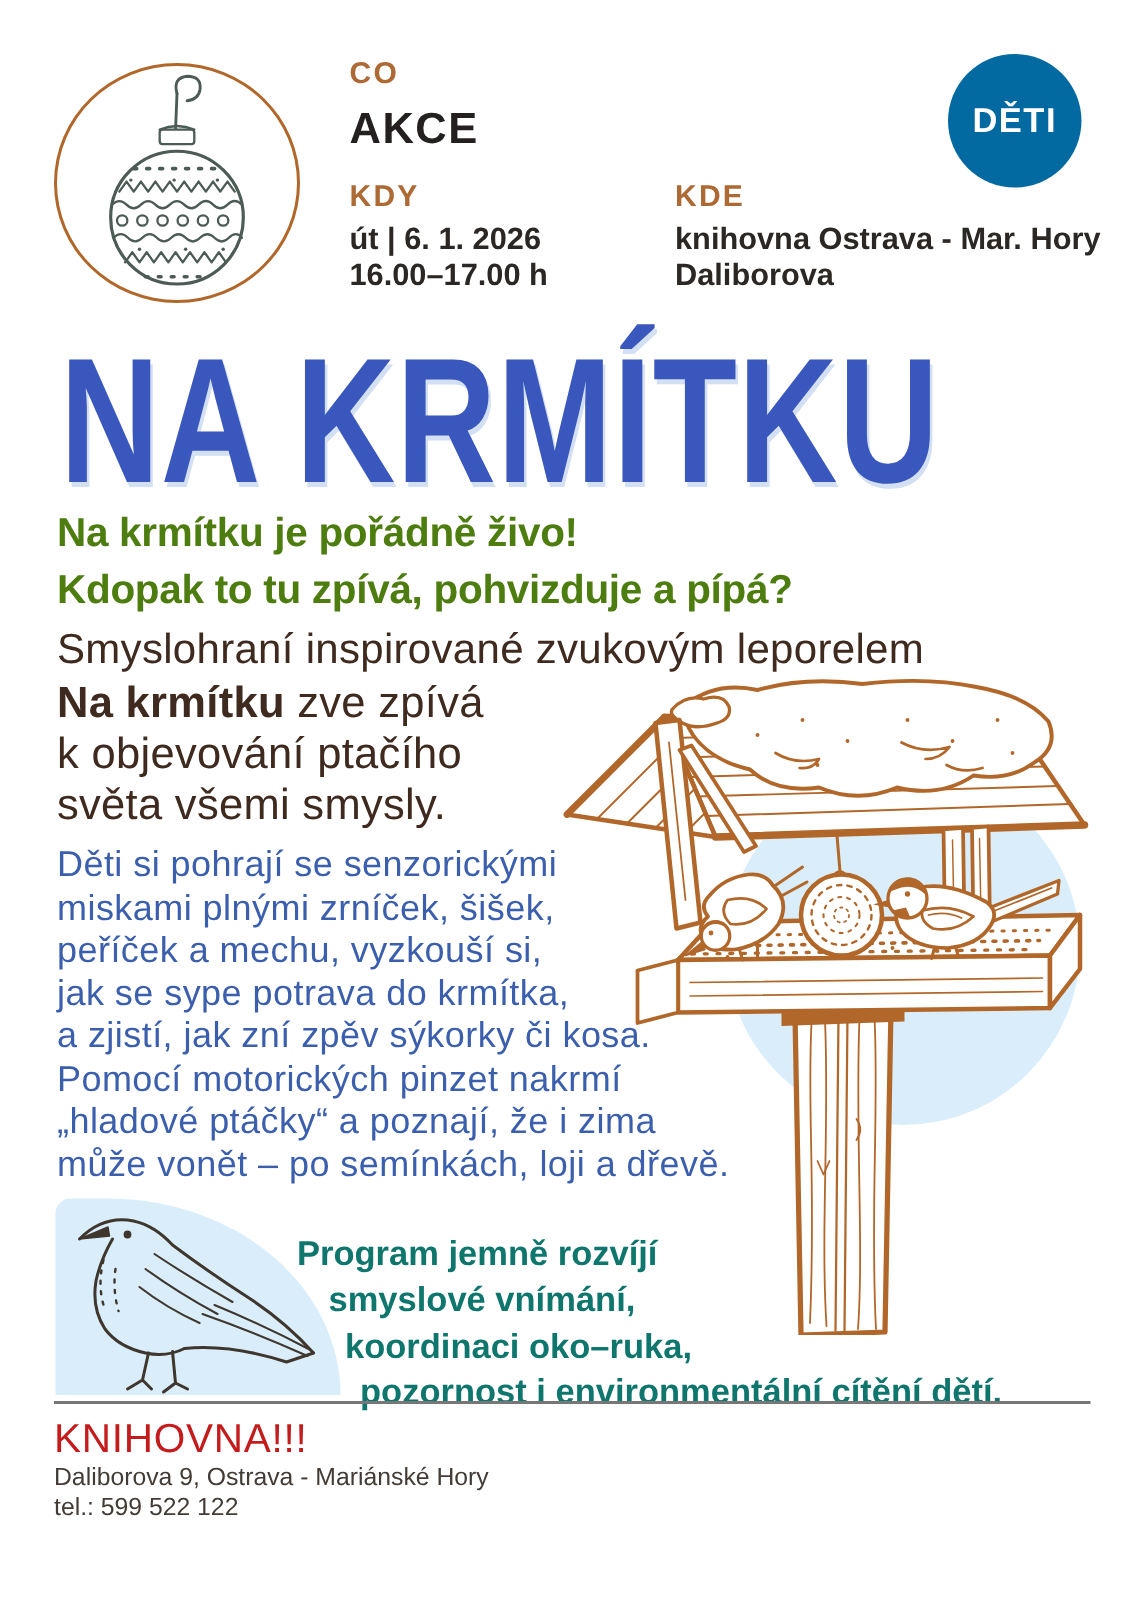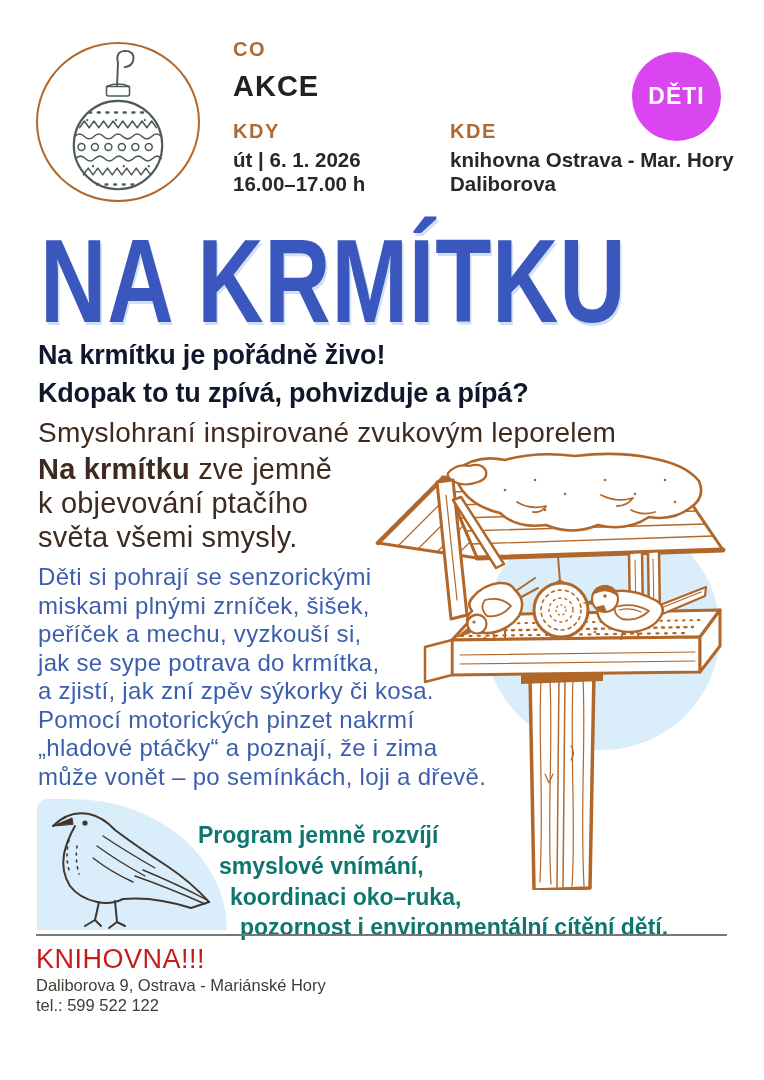--- a/index.html
+++ b/index.html
@@ -15,34 +15,34 @@
     display:flex;align-items:center;justify-content:center;
   }
   .kicker{font-size:20px;font-weight:700;color:#ad6a35;letter-spacing:1.5px;}
   .what{left:233px;top:38px;}
   .what .val{margin-top:9px;font-size:29px;font-weight:800;color:#242020;letter-spacing:1px;}
   .when{left:233px;top:120px;}
   .where{left:450px;top:120px;}
   .hblock .kicker{margin-bottom:5px;}
   .hline{font-size:20.5px;font-weight:700;color:#2b2724;line-height:24px;}
   .badge{
-    left:632px;top:52px;width:89px;height:89px;border-radius:50%;background:#d946ef;
+    left:632px;top:36px;width:89px;height:89px;border-radius:50%;background:#0369a1;
     display:flex;align-items:center;justify-content:center;
     color:#ffffff;font-size:23px;font-weight:800;letter-spacing:1px;
   }
   
   .title{
     left:40px;top:222px;margin:0;font-size:112px;font-weight:800;color:#3a57bd;
     letter-spacing:1px;white-space:nowrap;line-height:1;
     transform:scale(0.82,1.06);transform-origin:top left;
     text-shadow:2px 3px 0 #d3dff2;
   }
   
   .intro-line{left:38px;white-space:nowrap;}
-  .i-bold{font-size:27px;font-weight:700;color:#0f172a;letter-spacing:-0.2px;}
+  .i-bold{font-size:27px;font-weight:700;color:#4d7c0f;letter-spacing:-0.2px;}
   .i-reg{font-size:29px;font-weight:400;color:#3f2a1f;letter-spacing:0.2px;}
   .i-reg .b{font-weight:700;}
   
   .desc{left:38px;top:563px;font-size:24px;line-height:28.5px;color:#3b5fad;letter-spacing:0.3px;white-space:nowrap;}
   
   .prog-line{font-size:23px;font-weight:700;color:#0f766e;white-space:nowrap;}
   
   .bird-panel{
     left:37px;top:799px;width:190px;height:131px;background:#d9eefa;
     border-top-left-radius:10px;border-top-right-radius:155px 131px;
@@ -106,21 +106,21 @@
     <div class="hline">Daliborova</div>
   </div>
 
   <div class="abs badge">DĚTI</div>
 
   <h1 class="abs title">NA KRMÍTKU</h1>
 
   <div class="abs intro-line i-bold" style="top:340px">Na krmítku je pořádně živo!</div>
   <div class="abs intro-line i-bold" style="top:378px">Kdopak to tu zpívá, pohvizduje a pípá?</div>
   <div class="abs intro-line i-reg" style="top:417px;font-size:28px">Smyslohraní inspirované zvukovým leporelem</div>
-  <div class="abs intro-line i-reg" style="top:453px"><span class="b">Na krmítku</span><span> zve jemně</span></div>
+  <div class="abs intro-line i-reg" style="top:453px"><span class="b">Na krmítku</span><span> zve zpívá</span></div>
   <div class="abs intro-line i-reg" style="top:487px">k objevování ptačího</div>
   <div class="abs intro-line i-reg" style="top:521px">světa všemi smysly.</div>
 
   <svg class="abs" style="left:365px;top:450px" width="375" height="440" viewBox="0 0 375 440">
     <circle cx="237" cy="182" r="118" fill="#d9eefa"></circle>
     <g stroke="#b2672a" fill="none" stroke-linecap="round" stroke-linejoin="round">
 
       <path d="M165,226 L229,222 L225,438 L169,440 Z" fill="#ffffff" stroke-width="3.5"></path>
       <path d="M194,226 L192,437 M200,226 L198,437" stroke-width="1.5"></path>
       <path d="M176,232 C173,290 179,340 175,432" stroke-width="1.2"></path>

